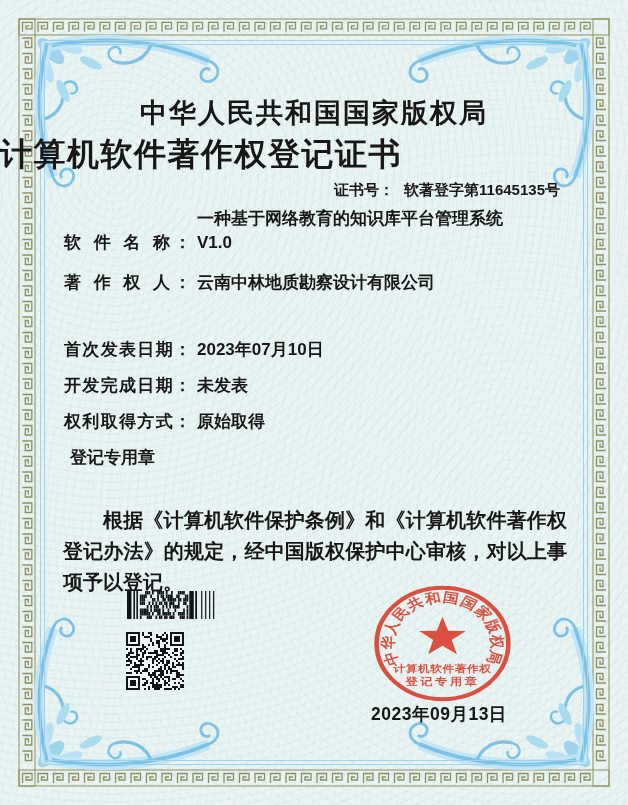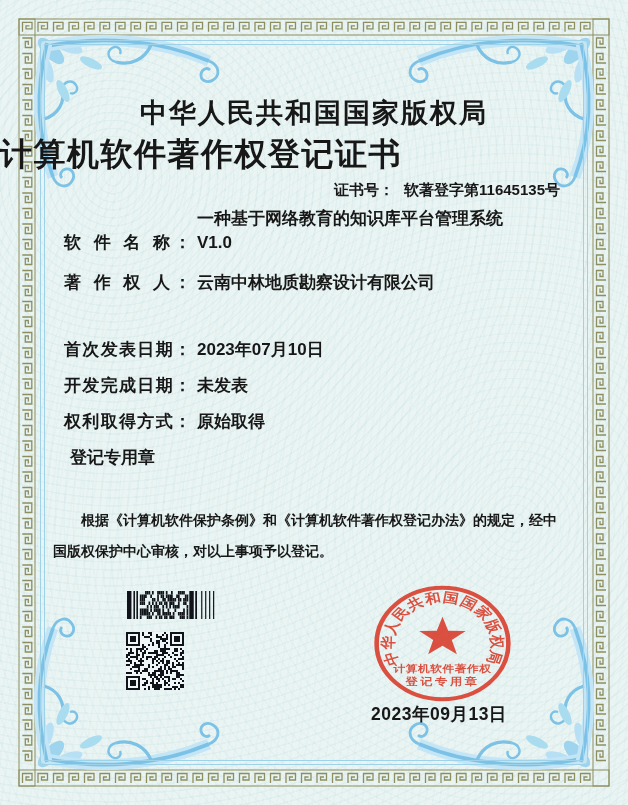--- a/index.html
+++ b/index.html
@@ -36,22 +36,22 @@
     font-size:15px;font-weight:bold;
   }
   .cert-no .val{margin-left:10px;}
   .row{
     position:absolute;left:64px;display:flex;align-items:flex-end;
     font-size:17px;font-weight:bold;line-height:24px;
   }
   .row .lbl{flex:none;width:127px;text-align:justify;text-align-last:justify;}
   .row .val{margin-left:6px;max-width:330px;}
   .statement{
-    position:absolute;top:505px;left:53px;width:504px;margin:0;
-    font-size:14px;font-weight:bold;line-height:31px;
+    position:absolute;top:505px;left:63px;width:504px;margin:0;
+    font-size:20px;font-weight:bold;line-height:31px;
     text-indent:2em;text-align:justify;
   }
   .issue-date{
     position:absolute;left:371px;top:702px;
     font-size:17.5px;font-weight:bold;letter-spacing:0.5px;
   }
   #barcode{position:absolute;left:127px;top:591px;width:89px;height:28px;}
   #qr{position:absolute;left:125px;top:632px;width:59px;height:58px;}
   #seal{position:absolute;left:371px;top:583px;width:143px;height:121px;opacity:0.88;}
 </style>

